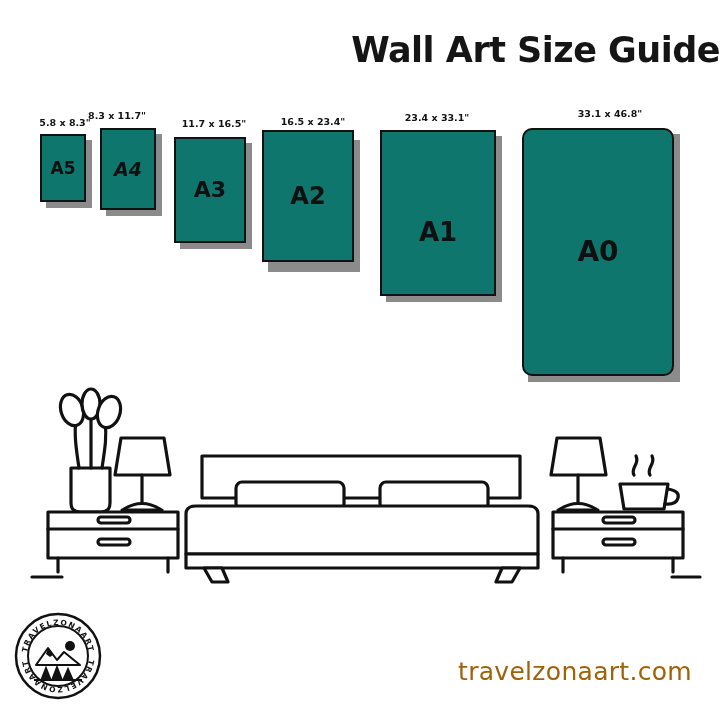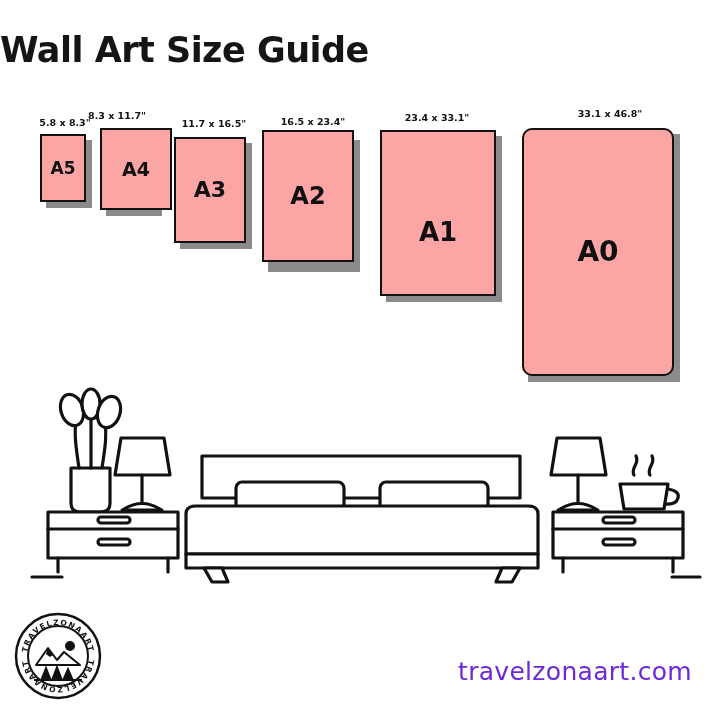--- a/index.html
+++ b/index.html
@@ -15,21 +15,21 @@
     font-family: "DejaVu Sans", sans-serif;
     color: #141414;
   }
 
   
   #page-title {
     position: absolute;
     top: 30px;
     left: 0;
     width: 720px;
-    text-align: left;
+    text-align: right;
     font-size: 35px;
     font-weight: bold;
     letter-spacing: -0.5px;
     color: #151515;
   }
 
   
   #frames {
     position: absolute;
     left: 0;
@@ -47,21 +47,21 @@
     font-weight: bold;
     color: #121212;
     text-align: center;
   }
   .frame-shadow {
     position: absolute;
     background: #8b8b8b;
   }
   .frame-box {
     position: absolute;
-    background: #fca5a5;
+    background: #0f766e;
     border: 2.5px solid #111111;
     box-sizing: border-box;
     display: flex;
     align-items: center;
     justify-content: center;
   }
   .frame-label {
     font-weight: bold;
     color: #101010;
     line-height: 1;
@@ -75,21 +75,21 @@
     width: 720px;
     height: 230px;
   }
 
   
   #footer-url {
     position: absolute;
     right: 28px;
     bottom: 34px;
     font-size: 25px;
-    color: #6d28d9;
+    color: #a16207;
     letter-spacing: 0.3px;
   }
   #logo {
     position: absolute;
     left: 12px;
     bottom: 18px;
     width: 92px;
     height: 92px;
   }
 </style>
@@ -104,21 +104,21 @@
     <div class="frame-dim" style="left:30px; top:117px; width:70px;">5.8 x 8.3"</div>
     <div class="frame-shadow" style="left:46px; top:140px; width:46px; height:68px;"></div>
     <div class="frame-box" style="left:40px; top:134px; width:46px; height:68px;">
       <span class="frame-label" style="font-size:17px;">A5</span>
     </div>
   </div>
 
   <div class="frame-group">
     <div class="frame-dim" style="left:72px; top:110px; width:90px;">8.3 x 11.7"</div>
     <div class="frame-shadow" style="left:106px; top:134px; width:56px; height:82px;"></div>
-    <div class="frame-box" style="left:100px; top:128px; width:72px; height:82px;">
+    <div class="frame-box" style="left:100px; top:128px; width:56px; height:82px;font-style:italic;">
       <span class="frame-label" style="font-size:19px;">A4</span>
     </div>
   </div>
 
   <div class="frame-group">
     <div class="frame-dim" style="left:164px; top:118px; width:100px;">11.7 x 16.5"</div>
     <div class="frame-shadow" style="left:180px; top:143px; width:72px; height:106px;"></div>
     <div class="frame-box" style="left:174px; top:137px; width:72px; height:106px;">
       <span class="frame-label" style="font-size:22px;">A3</span>
     </div>

